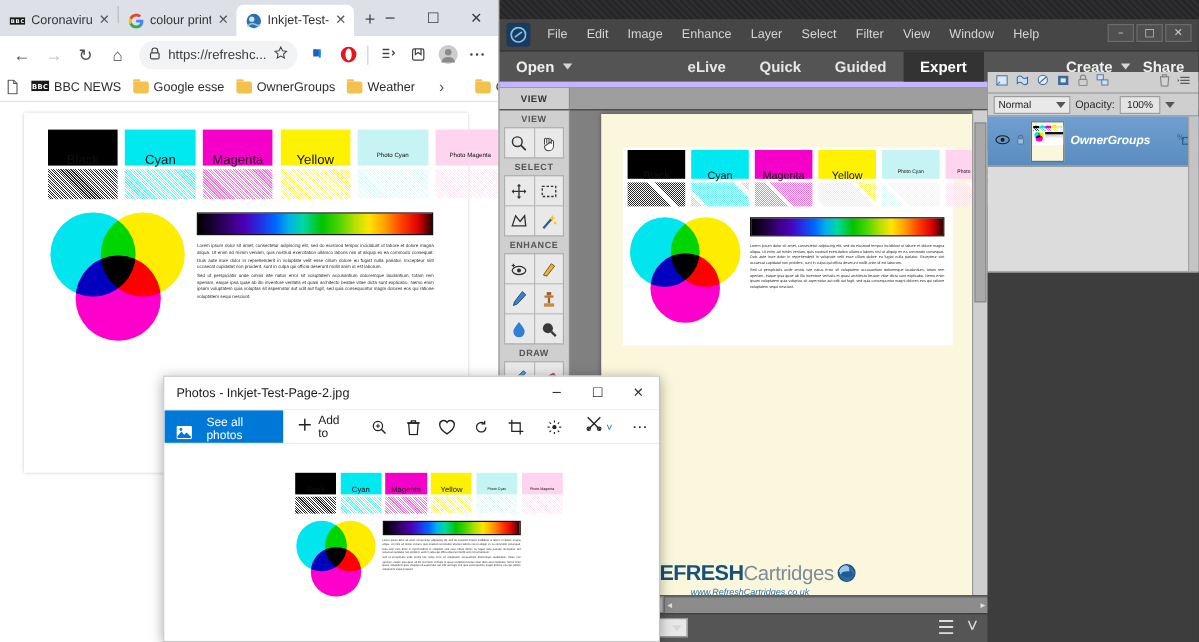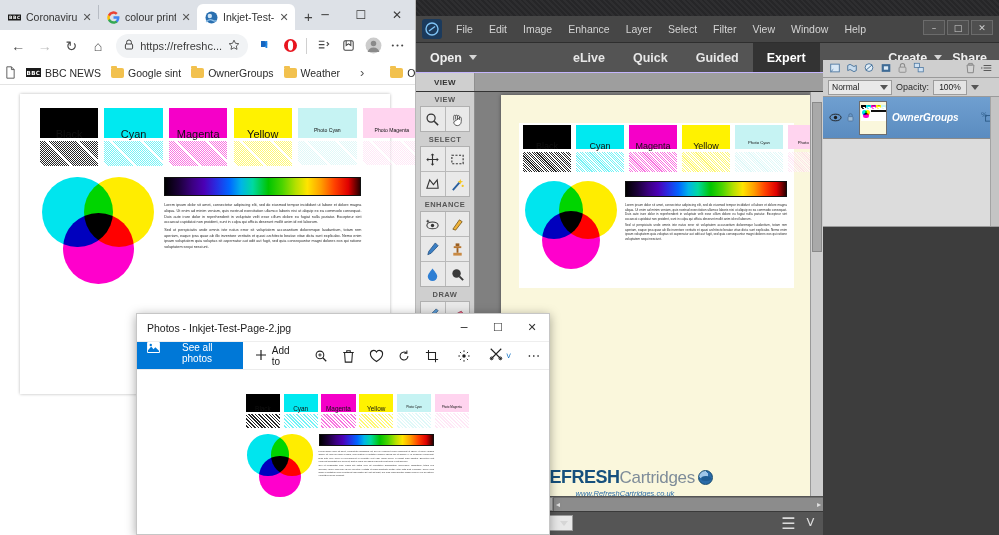--- a/index.html
+++ b/index.html
@@ -121,21 +121,21 @@
   .pse-menu { font-size: 10.5px; color: #d4d4d4; padding: 3px 8px; white-space: nowrap;}
   .pse-wctrls { position: absolute; right: 6px; top: 4px; display: flex; gap: 2px; }
   .pse-wc {
     width: 22px; height: 15px; border: 1px solid #6b6b6b; background: #4f4f4f;
     color: #cfcfcf; font-size: 9px; display: flex; align-items: center; justify-content: center;
     font-family: "DejaVu Sans", sans-serif;
   }
 
   .pse-modebar {
     height: 30px; background: #545454; display: flex; align-items: stretch;
-    position: relative; border-bottom: 1px solid #c4b5fd;
+    position: relative; border-bottom: 5px solid #c4b5fd;
   }
   .pse-open { display: flex; align-items: center; gap: 7px; padding: 0 12px 0 14px;
               font-size: 12.5px; color: #efefef; font-weight: bold;}
   .caret-dn { width:0;height:0;border-left:4px solid transparent;border-right:4px solid transparent;border-top:5px solid #d6d6d6;}
   .mode-group { display: flex; align-items: stretch; margin-left: 70px; }
   .mode { display: flex; align-items: center; padding: 0 14px; font-size: 12.5px;
           color: #e7e7e7; font-weight: bold; }
   .mode.active { background: #333333; color: #ffffff; }
   .pse-right { margin-left: auto; display: flex; align-items: center; gap: 10px; padding-right: 12px;}
   .pse-right .itm { display:flex; align-items:center; gap:7px; font-size:12.5px;color:#efefef;font-weight:bold;}
@@ -765,21 +765,21 @@
                 <text x="0.6" y="6.8">B</text>
                 <text x="5.2" y="6.8">B</text>
                 <text x="9.8" y="6.8">C</text>
               </g>
             </svg>
         </span>
         <span>BBC NEWS</span>
       </span>
       <span class="bk">
         <span class="folder"></span>
-        <span>Google sint</span>
+        <span>Google esse</span>
       </span>
       <span class="bk">
         <span class="folder"></span>
         <span>OwnerGroups</span>
       </span>
       <span class="bk">
         <span class="folder"></span>
         <span>Weather</span>
       </span>
       <span class="bkspacer"></span>
@@ -845,21 +845,21 @@
     <div style="height:28px;display:flex;align-items:center;background:#fff;border-bottom:1px solid #eee;">
       <span style="font-size:10.5px;color:#1a1a1a;padding-left:10px;">Photos - Inkjet-Test-Page-2.jpg</span>
       <span style="margin-left:auto;display:flex;">
         <span style="width:34px;height:28px;display:flex;align-items:center;justify-content:center;font-size:11px;color:#333;font-family:'DejaVu Sans',sans-serif;">─</span>
         <span style="width:34px;height:28px;display:flex;align-items:center;justify-content:center;font-size:11px;color:#333;font-family:'DejaVu Sans',sans-serif;">☐</span>
         <span style="width:34px;height:28px;display:flex;align-items:center;justify-content:center;font-size:11px;color:#333;font-family:'DejaVu Sans',sans-serif;">✕</span>
       </span>
     </div>
 
     <div style="height:28px;display:flex;align-items:stretch;background:#fff;border-bottom:1px solid #ececec;">
-      <div style="background:#0078d7;color:#fff;display:flex;align-items:flex-start;gap:22px;padding:0 10px;font-size:10px;">
+      <div style="background:#0078d7;color:#fff;display:flex;align-items:flex-end;gap:12px;padding:0 10px;font-size:10px;">
         <span>
           <svg width="13" height="11" viewBox="0 0 14 12">
               <rect width="14" height="12" rx="1" fill="#fff"></rect>
               <path d="M1 9l3.5-4 2.5 3 2-2.2L13 9.5V11H1z" fill="#0078d7"></path>
               <circle cx="4" cy="3.2" r="1.3" fill="#0078d7"></circle>
             </svg>
         </span>
         <span>See all photos</span>
       </div>
       <div style="display:flex;align-items:center;gap:5px;padding:0 12px;font-size:10px;color:#1a1a1a;">

